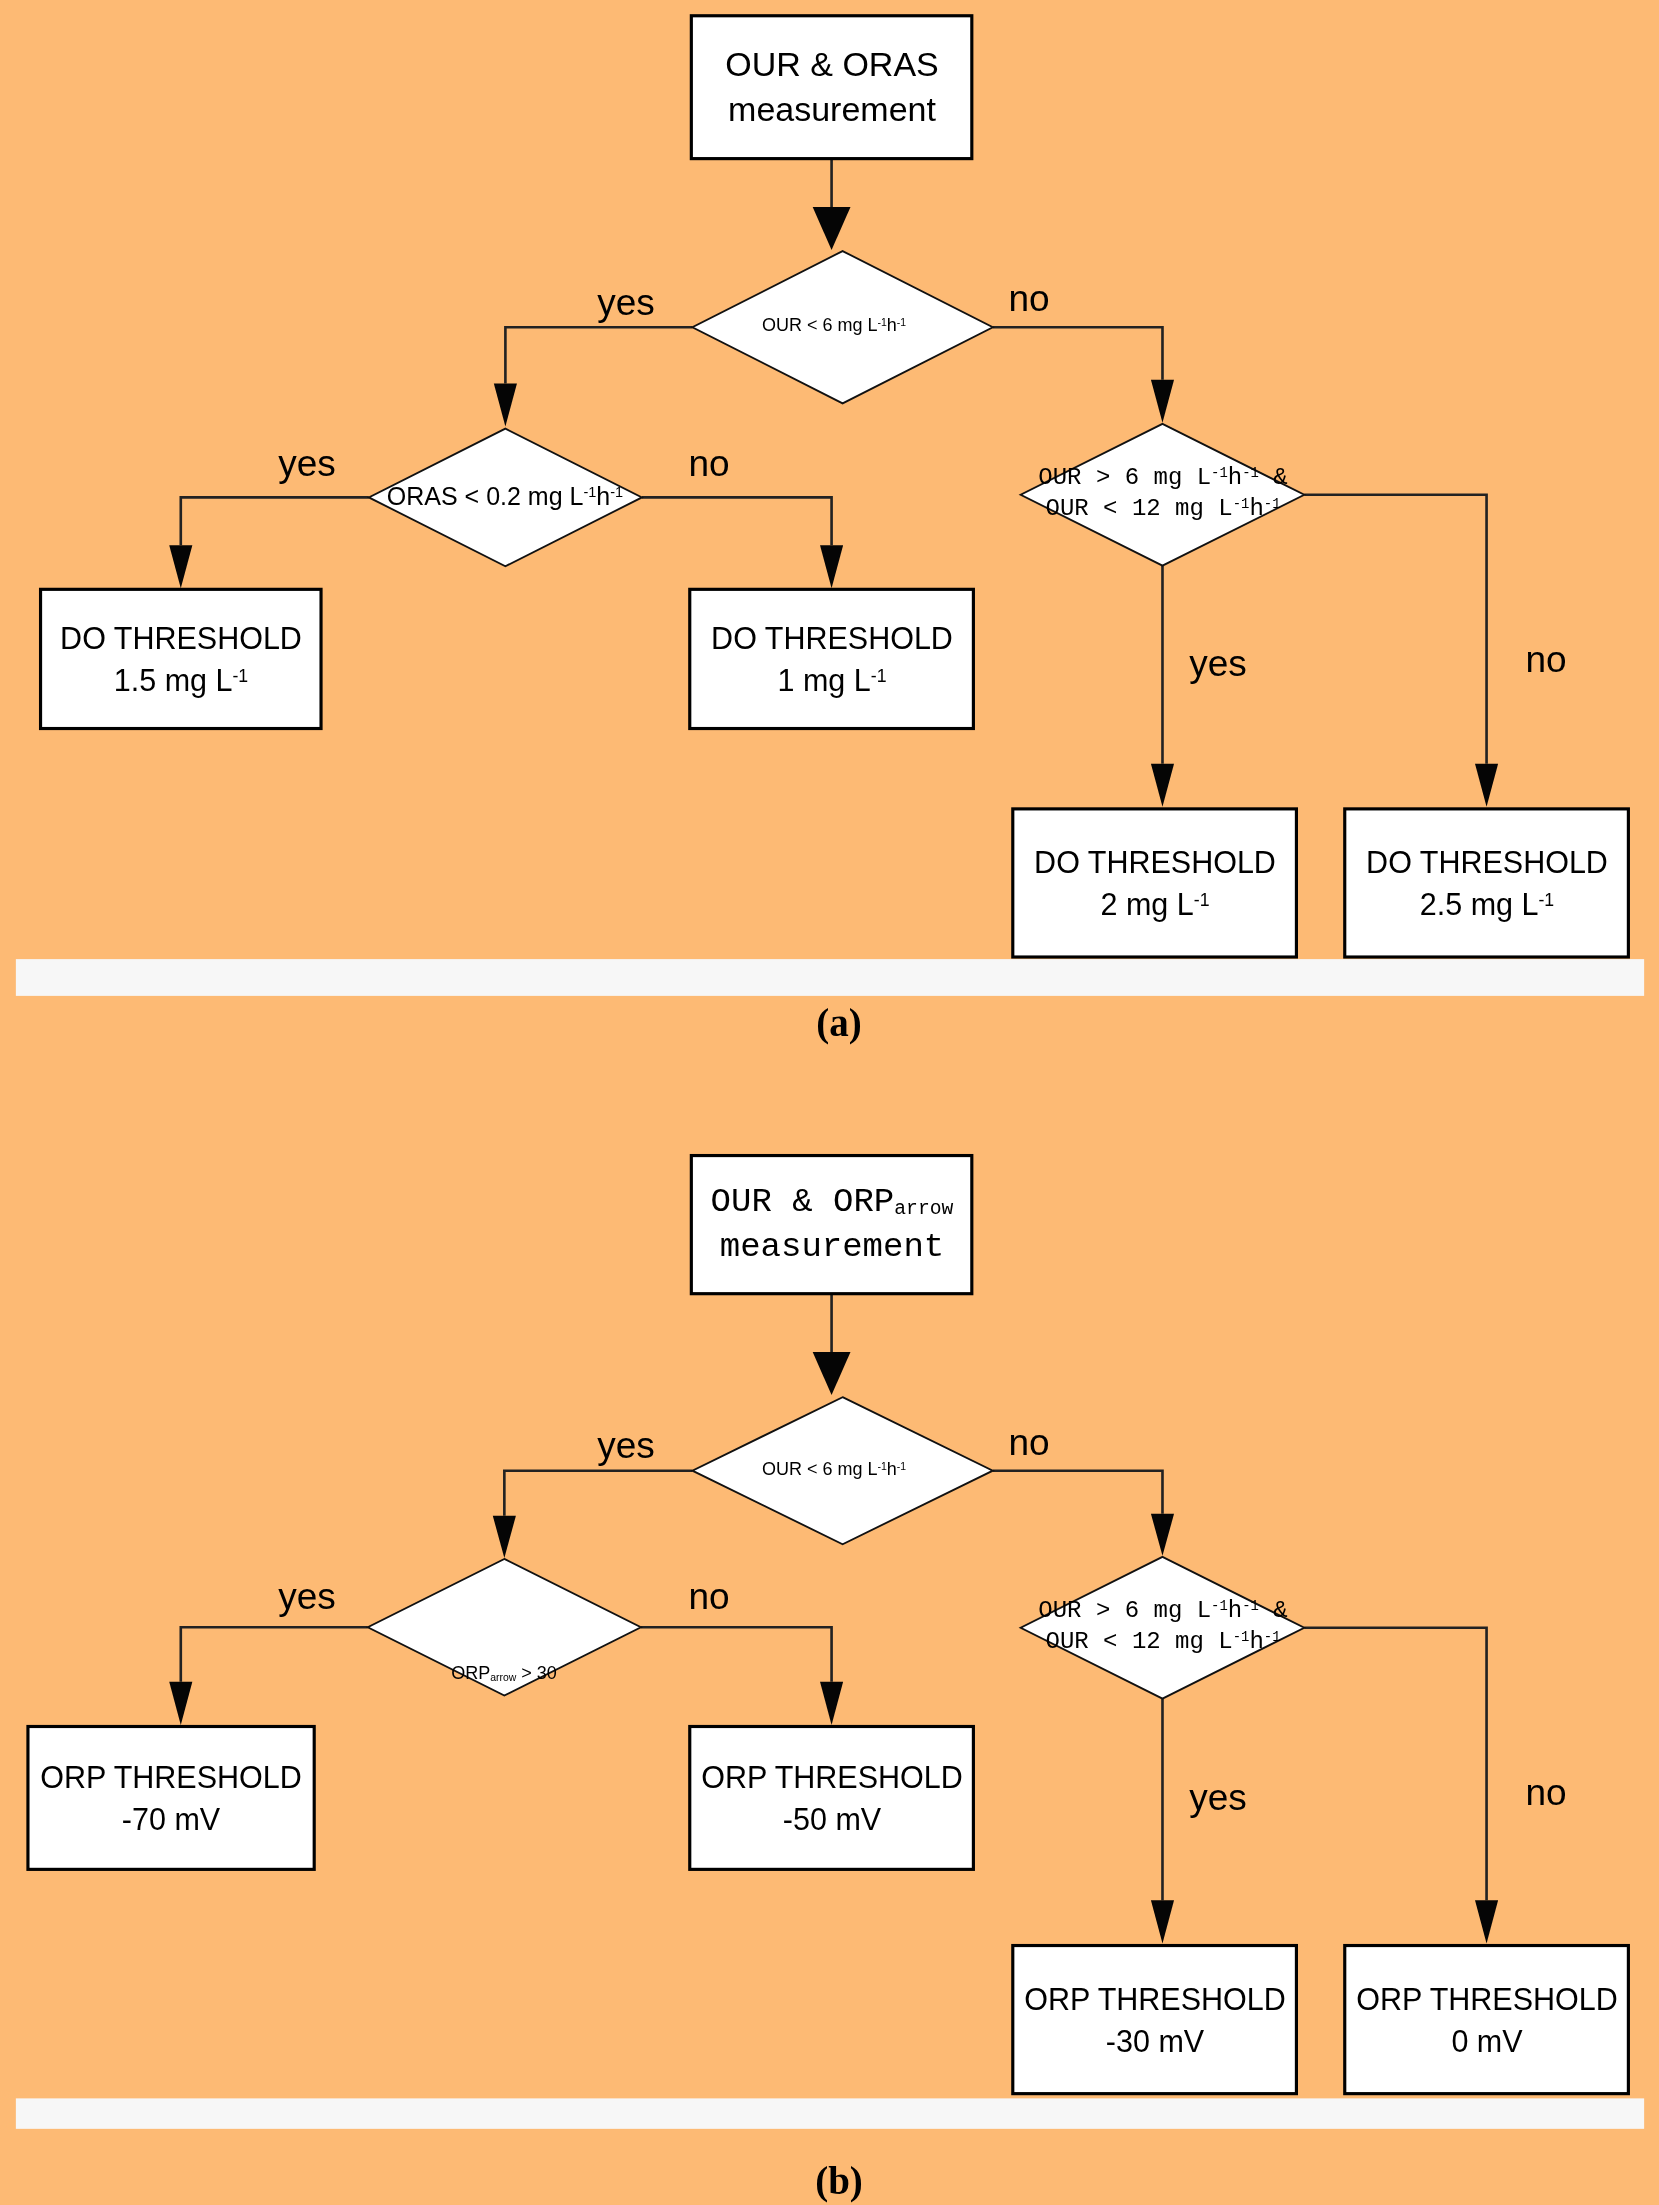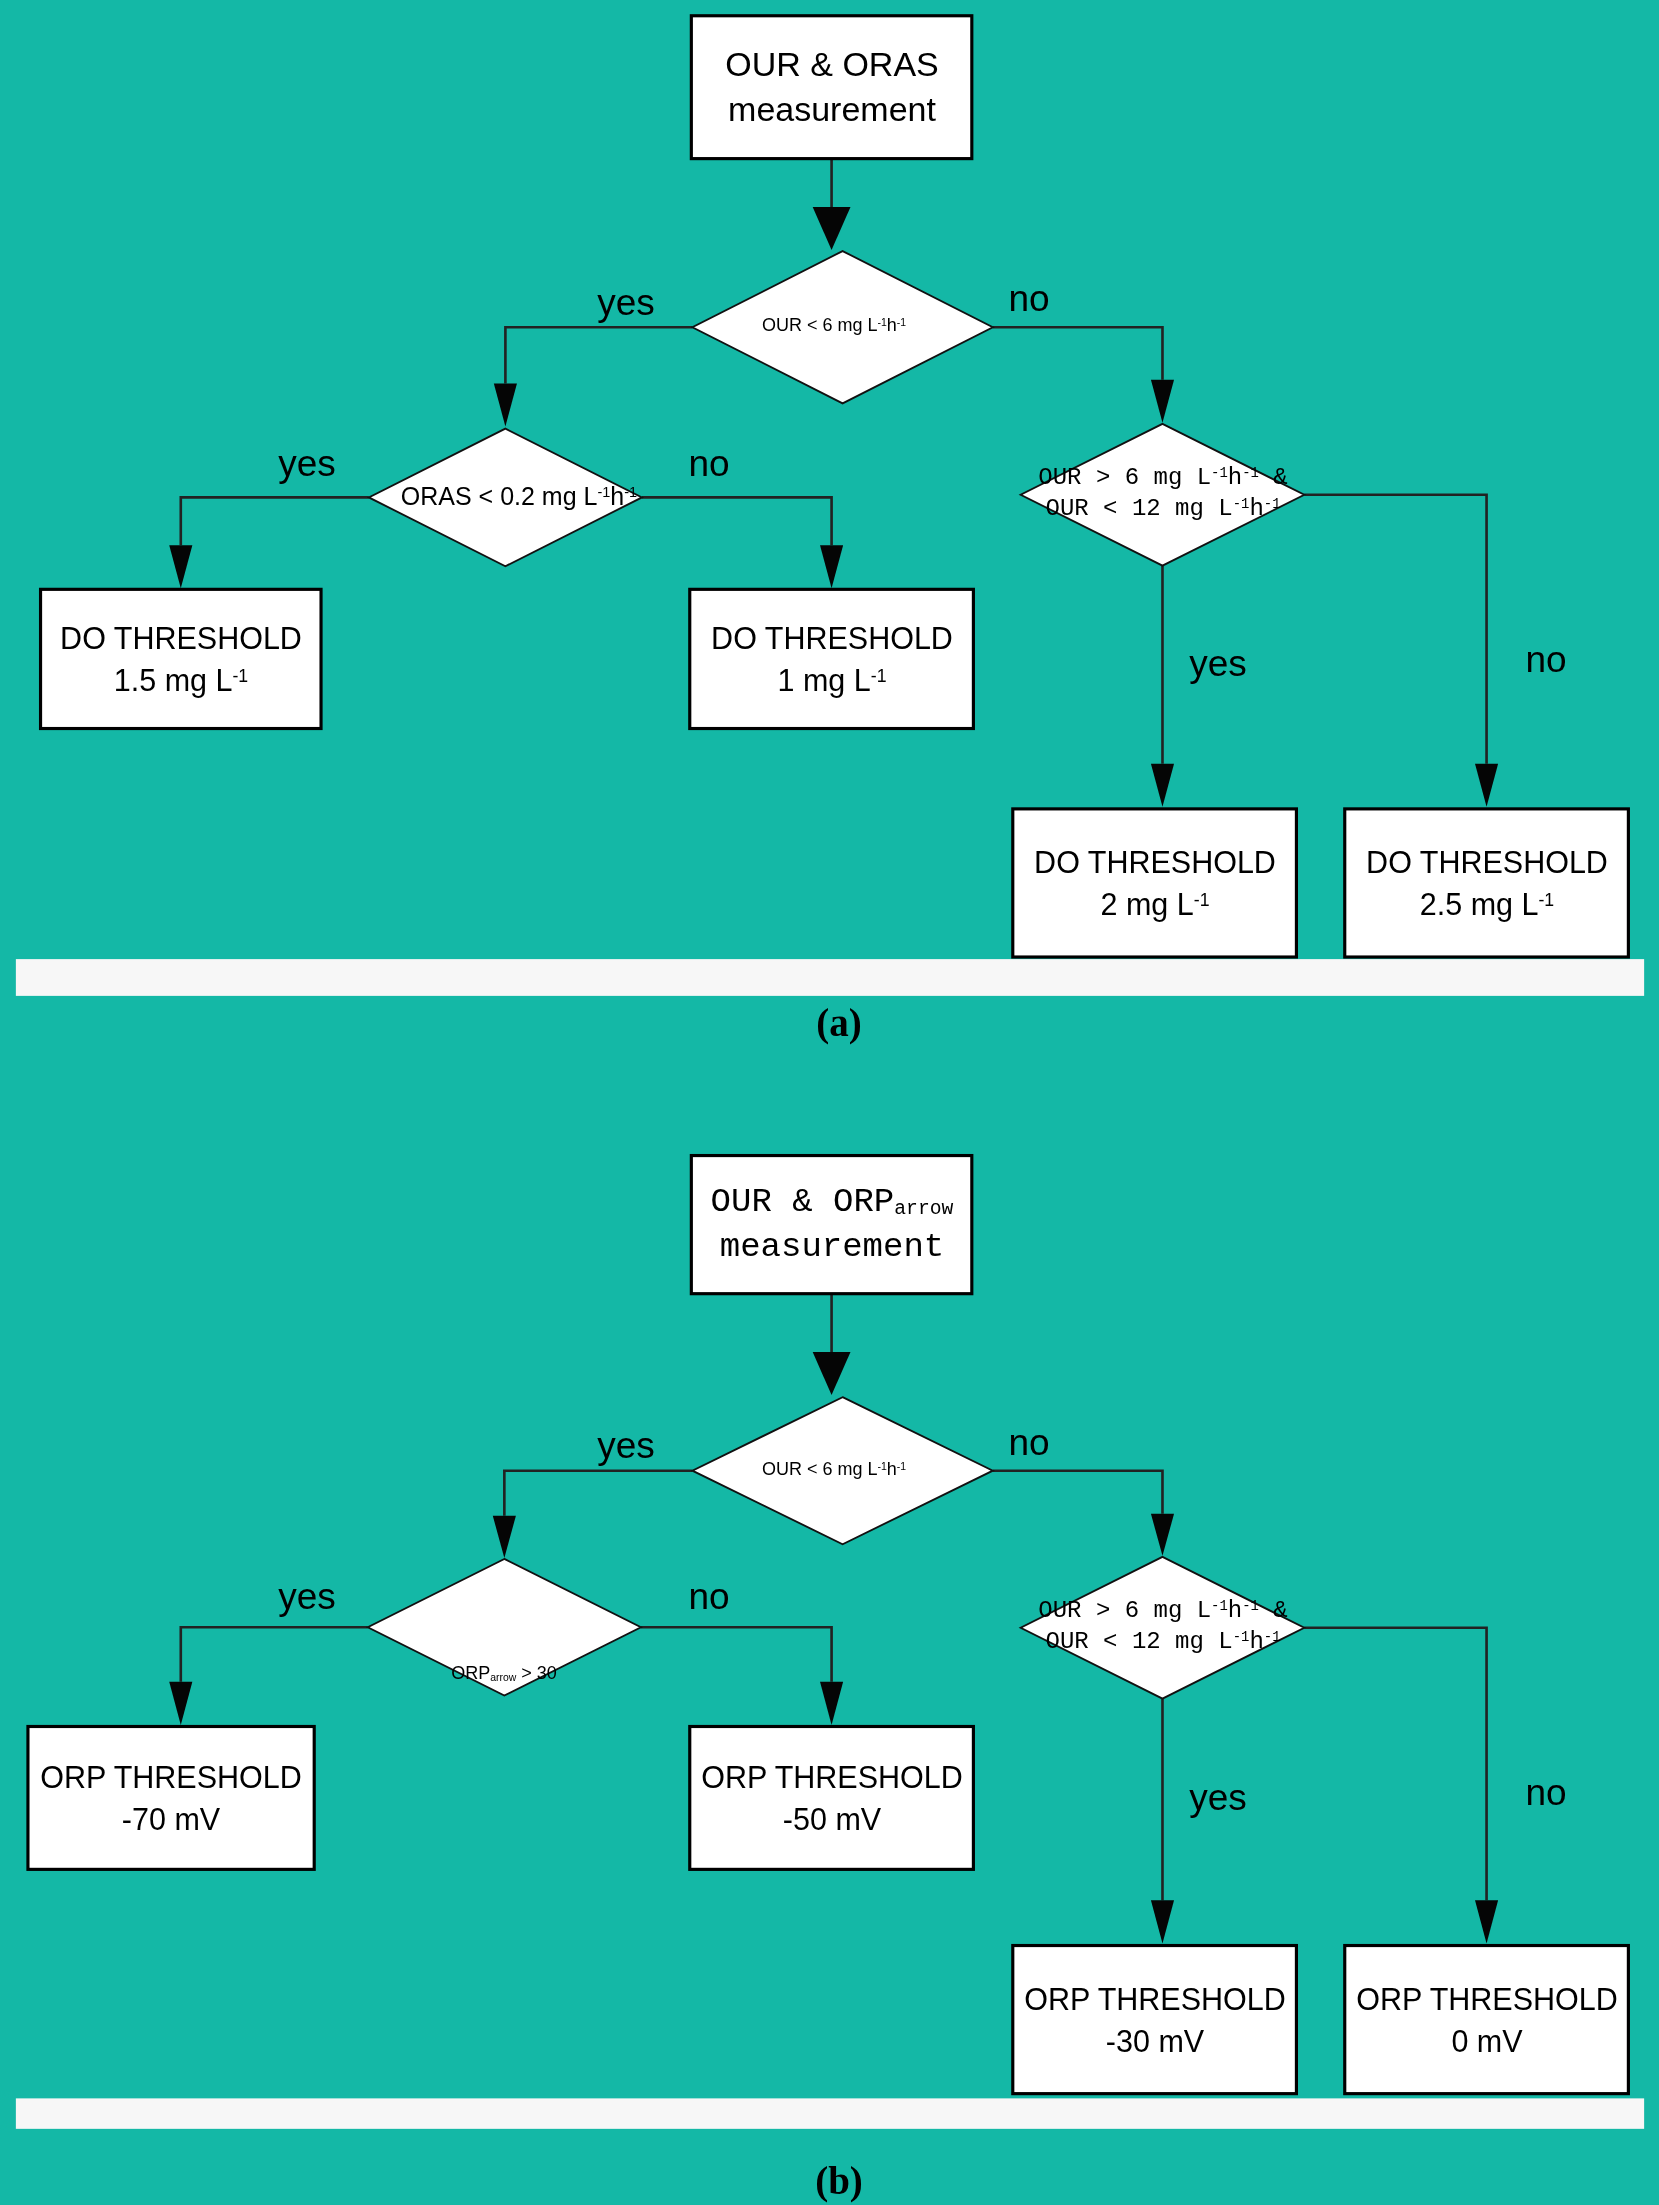--- a/index.html
+++ b/index.html
@@ -1,17 +1,17 @@
 <!DOCTYPE html>
 <html style="font-size:8.4px"><head>
 <meta charset="utf-8">
 <style>
   html, body { margin: 0; padding: 0; background: #ffffff; }
   body { width: 1660px; height: 2205px; font-family: "Liberation Sans", sans-serif; }
-  .stage { position: relative; width: 1660px; height: 2205px; overflow: hidden; background: #14b8a6; }
+  .stage { position: relative; width: 1660px; height: 2205px; overflow: hidden; background: #fdba74; }
   svg.geometry { position: absolute; left: 0; top: 0; width: 1660px; height: 2205px; }
 
   .lbl {
     position: absolute;
     transform: translate(-50%, -50%);
     text-align: center;
     color: #000;
     line-height: 1.32;
     white-space: nowrap;
   }
@@ -105,21 +105,21 @@
       <rect class="shape-box" x="1313" y="3287" width="540" height="272"></rect>
       <rect class="shape-box" x="1928" y="3704" width="540" height="282"></rect>
       <rect class="shape-box" x="2560" y="3704" width="540" height="282"></rect>
     </g>
   </svg>
 
   <div class="lbl f-start" style="left:832px; top:87px;">OUR &amp; ORAS<br>measurement</div>
   <div class="lbl f-d52" style="left:834px; top:326px;">OUR &lt; 6 mg L<sup>-1</sup>h<sup>-1</sup></div>
   <div class="lbl f-yn" style="left:626px; top:303px;">yes</div>
   <div class="lbl f-yn" style="left:1029px; top:299px;">no</div>
-  <div class="lbl f-d48" style="left:505px;  top:496px;margin-left:14px;">ORAS &lt; 0.2 mg L<sup>-1</sup>h<sup>-1</sup></div>
+  <div class="lbl f-d48" style="left:505px;  top:496px;">ORAS &lt; 0.2 mg L<sup>-1</sup>h<sup>-1</sup></div>
   <div class="lbl f-yn" style="left:307px;  top:464px;">yes</div>
   <div class="lbl f-yn" style="left:709px; top:464px;">no</div>
   <div class="lbl f-d46" style="left:1163px; top:494px;">OUR &gt; 6 mg L<sup>-1</sup>h<sup>-1</sup> &amp;<br>OUR &lt; 12 mg L<sup>-1</sup>h<sup>-1</sup></div>
   <div class="lbl f-box" style="left:181px;  top:659px;">DO THRESHOLD<br>1.5 mg L<sup>-1</sup></div>
   <div class="lbl f-box" style="left:832px; top:659px;">DO THRESHOLD<br>1 mg L<sup>-1</sup></div>
   <div class="lbl f-yn" style="left:1218px; top:664px;">yes</div>
   <div class="lbl f-yn" style="left:1546px; top:660px;">no</div>
   <div class="lbl f-box" style="left:1155px; top:883px;">DO THRESHOLD<br>2 mg L<sup>-1</sup></div>
   <div class="lbl f-box" style="left:1487px; top:883px;">DO THRESHOLD<br>2.5 mg L<sup>-1</sup></div>
   <div class="lbl f-cap" style="left:839px; top:1023px;">(a)</div>

